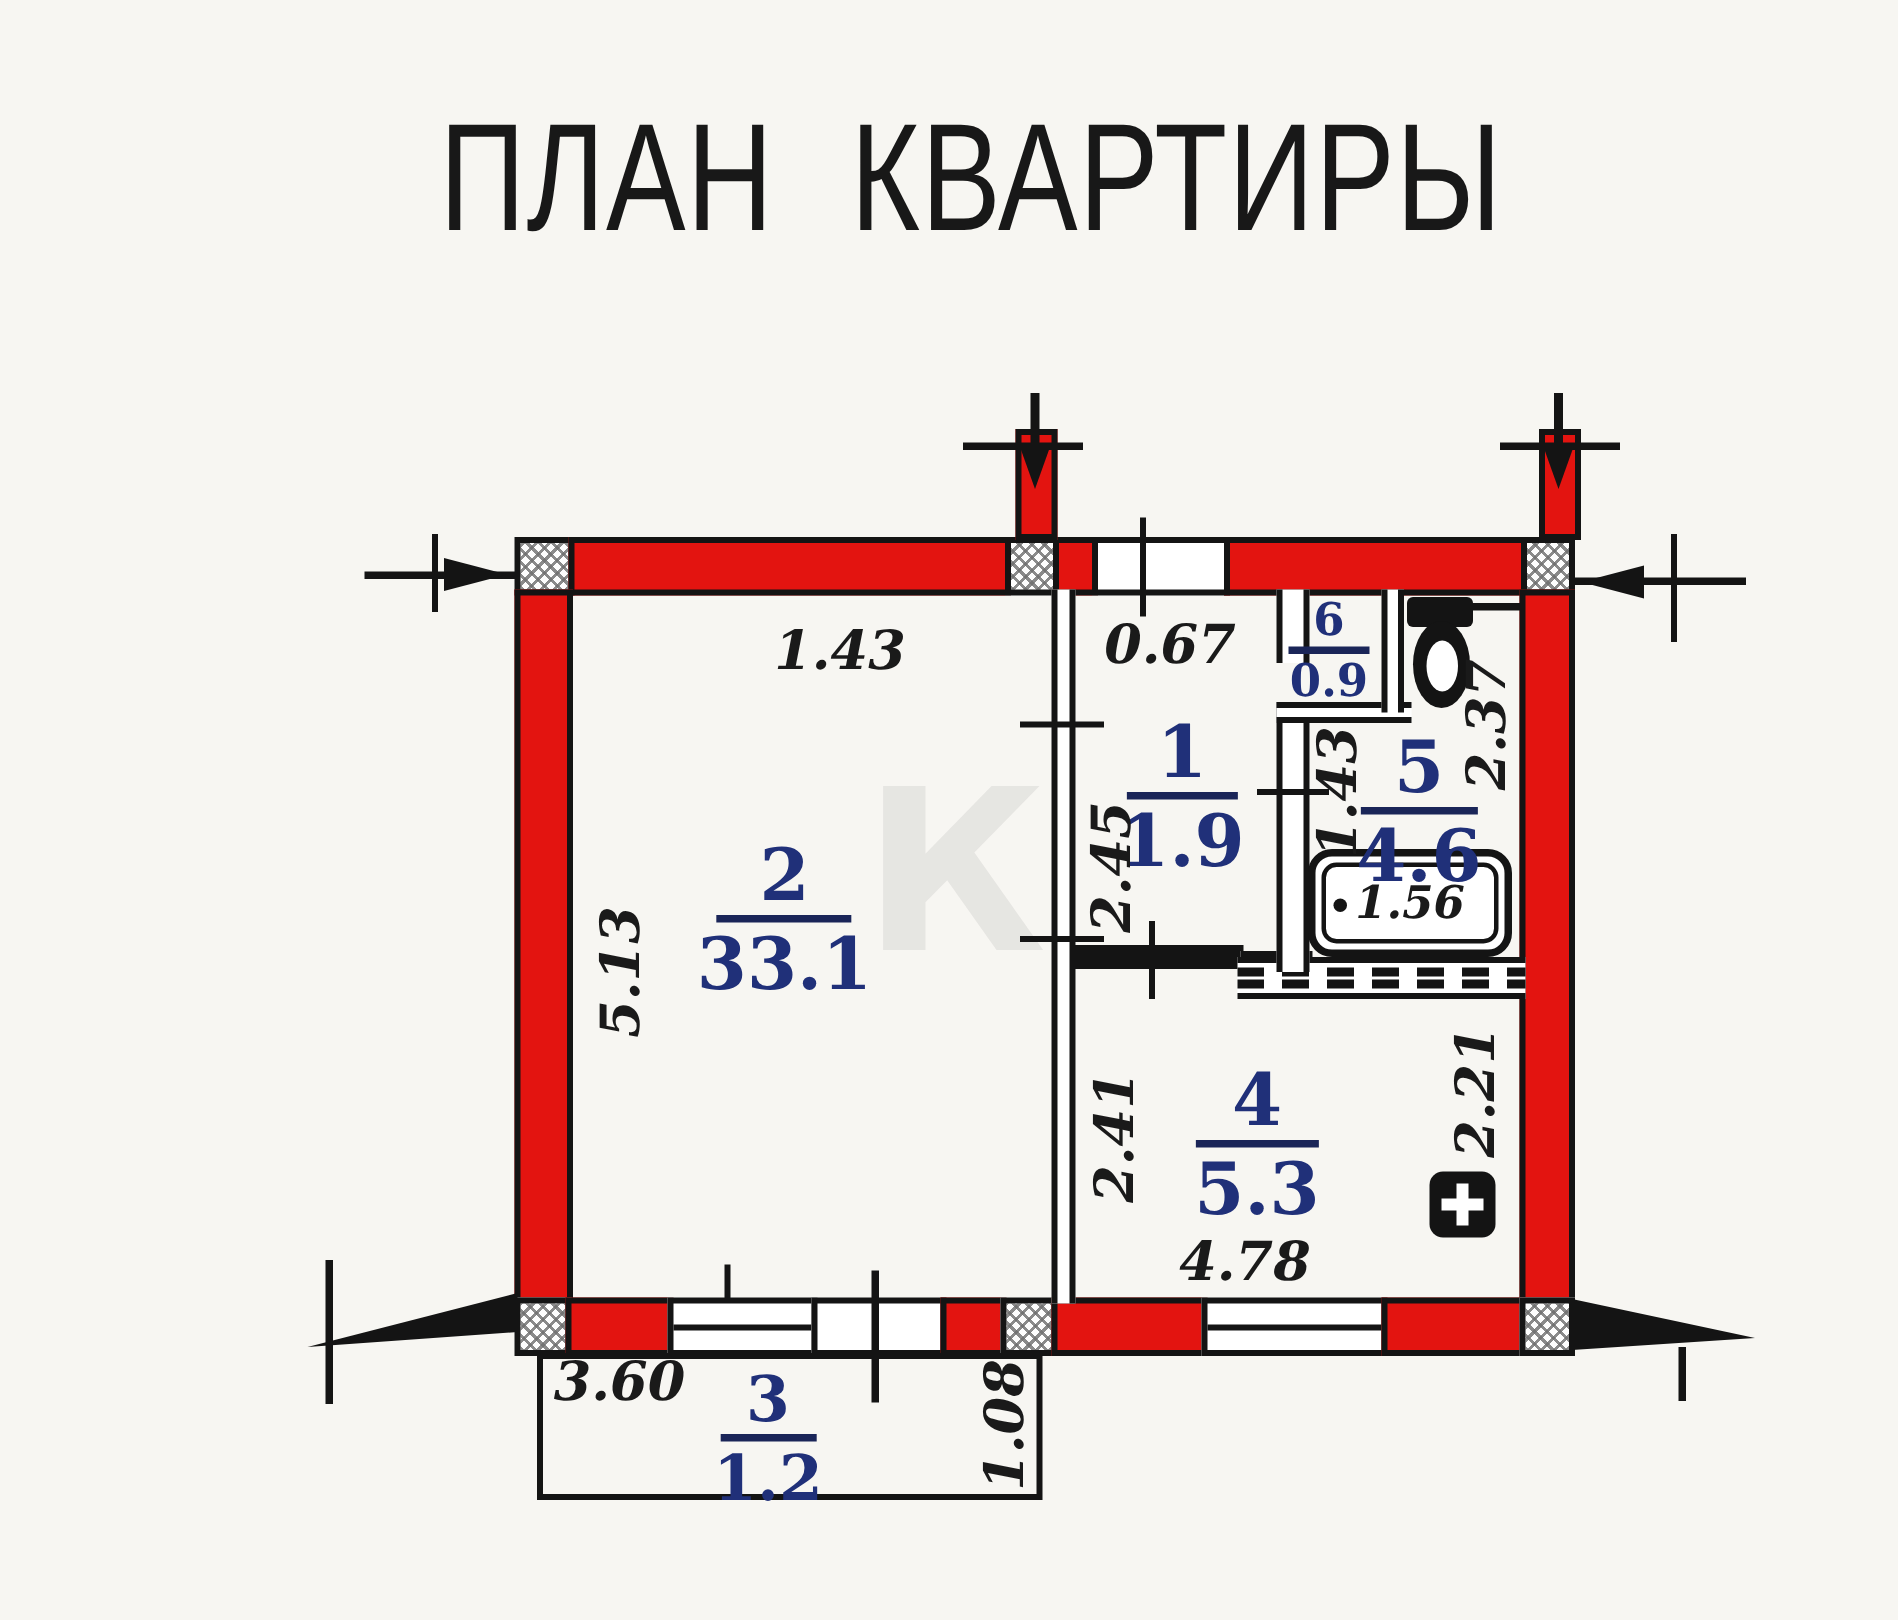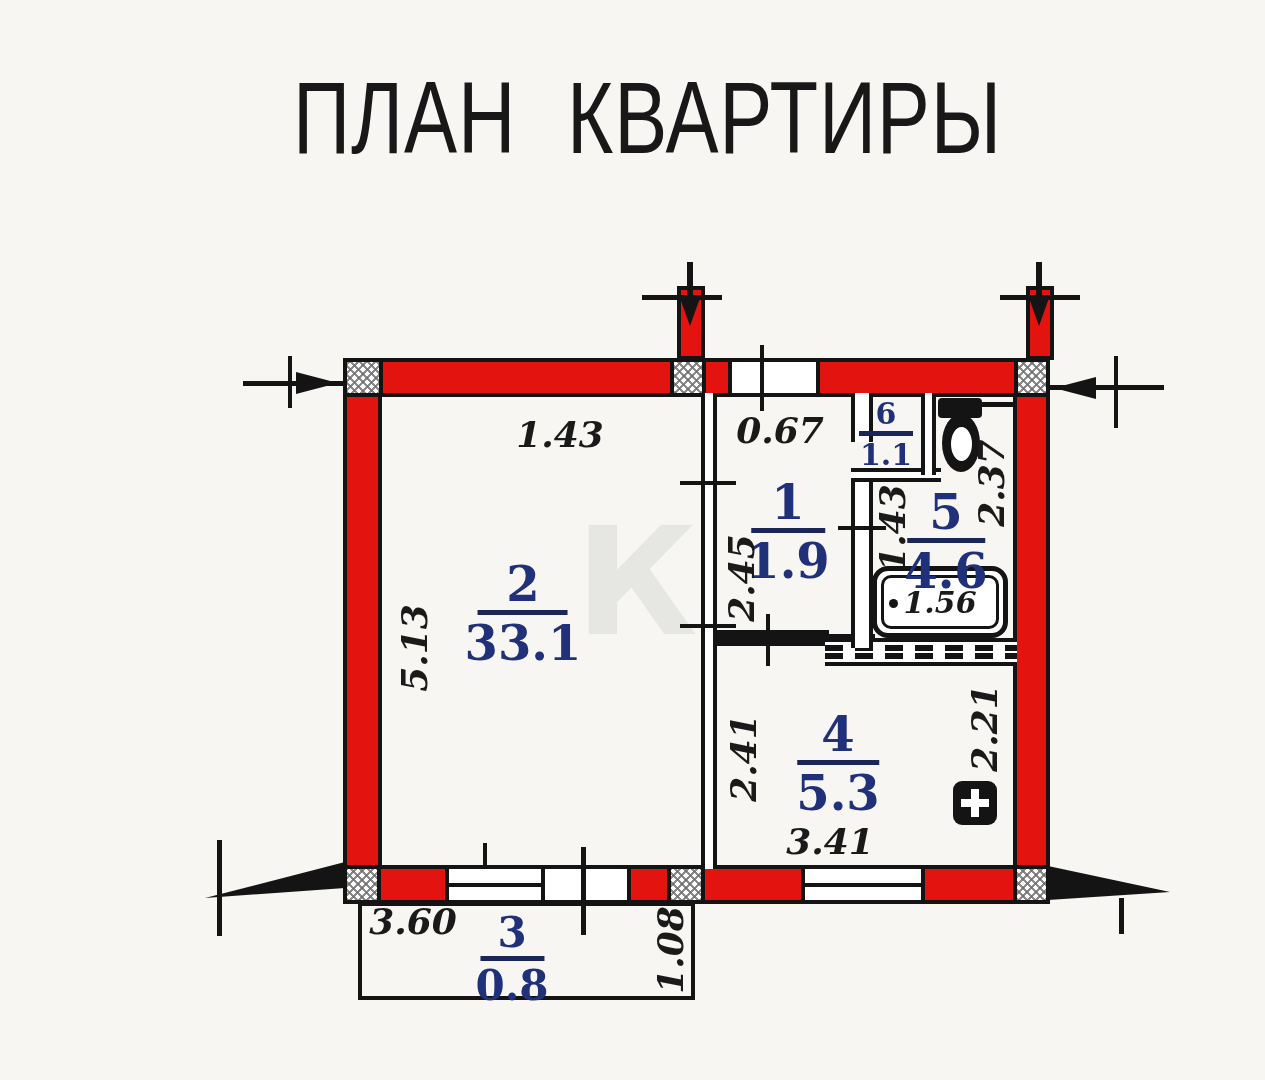--- a/index.html
+++ b/index.html
@@ -175,44 +175,44 @@
 
 <div class="rlabel" style="left:788px;top:478px">
   <div class="rnum">1</div>
   <div class="rbar" style="width:74px"></div>
   <div class="rarea">1.9</div>
 </div>
 
 <div class="rlabel small" style="left:886px;top:399px">
   <div class="rnum">6</div>
   <div class="rbar" style="width:54px"></div>
-  <div class="rarea">1.1</div>
+  <div class="rarea">0.9</div>
 </div>
 
 <div class="rlabel" style="left:946px;top:488px">
   <div class="rnum">5</div>
   <div class="rbar" style="width:78px"></div>
   <div class="rarea">4.6</div>
 </div>
 
 <div class="rlabel" style="left:838px;top:710px">
   <div class="rnum">4</div>
   <div class="rbar" style="width:82px"></div>
   <div class="rarea">5.3</div>
 </div>
 
 <div class="rlabel bsize" style="left:512px;top:912px">
   <div class="rnum">3</div>
   <div class="rbar" style="width:64px"></div>
-  <div class="rarea">0.8</div>
+  <div class="rarea">1.2</div>
 </div>
 
 <div class="dim" style="left:560px;top:434px">1.43</div>
 <div class="dim" style="left:780px;top:430px">0.67</div>
 <div class="dim rot" style="left:414px;top:648px">5.13</div>
 <div class="dim rot" style="left:741px;top:578px">2.45</div>
 <div class="dim rot" style="left:892px;top:528px">1.43</div>
 <div class="dim rot" style="left:991px;top:483px">2.37</div>
 <div class="dim rot" style="left:743px;top:758px">2.41</div>
 <div class="dim rot" style="left:984px;top:728px">2.21</div>
-<div class="dim" style="left:830px;top:841px">3.41</div>
+<div class="dim" style="left:830px;top:841px">4.78</div>
 <div class="dim" style="left:413px;top:921px">3.60</div>
 <div class="dim rot" style="left:670px;top:950px">1.08</div>
 
 </body></html>

